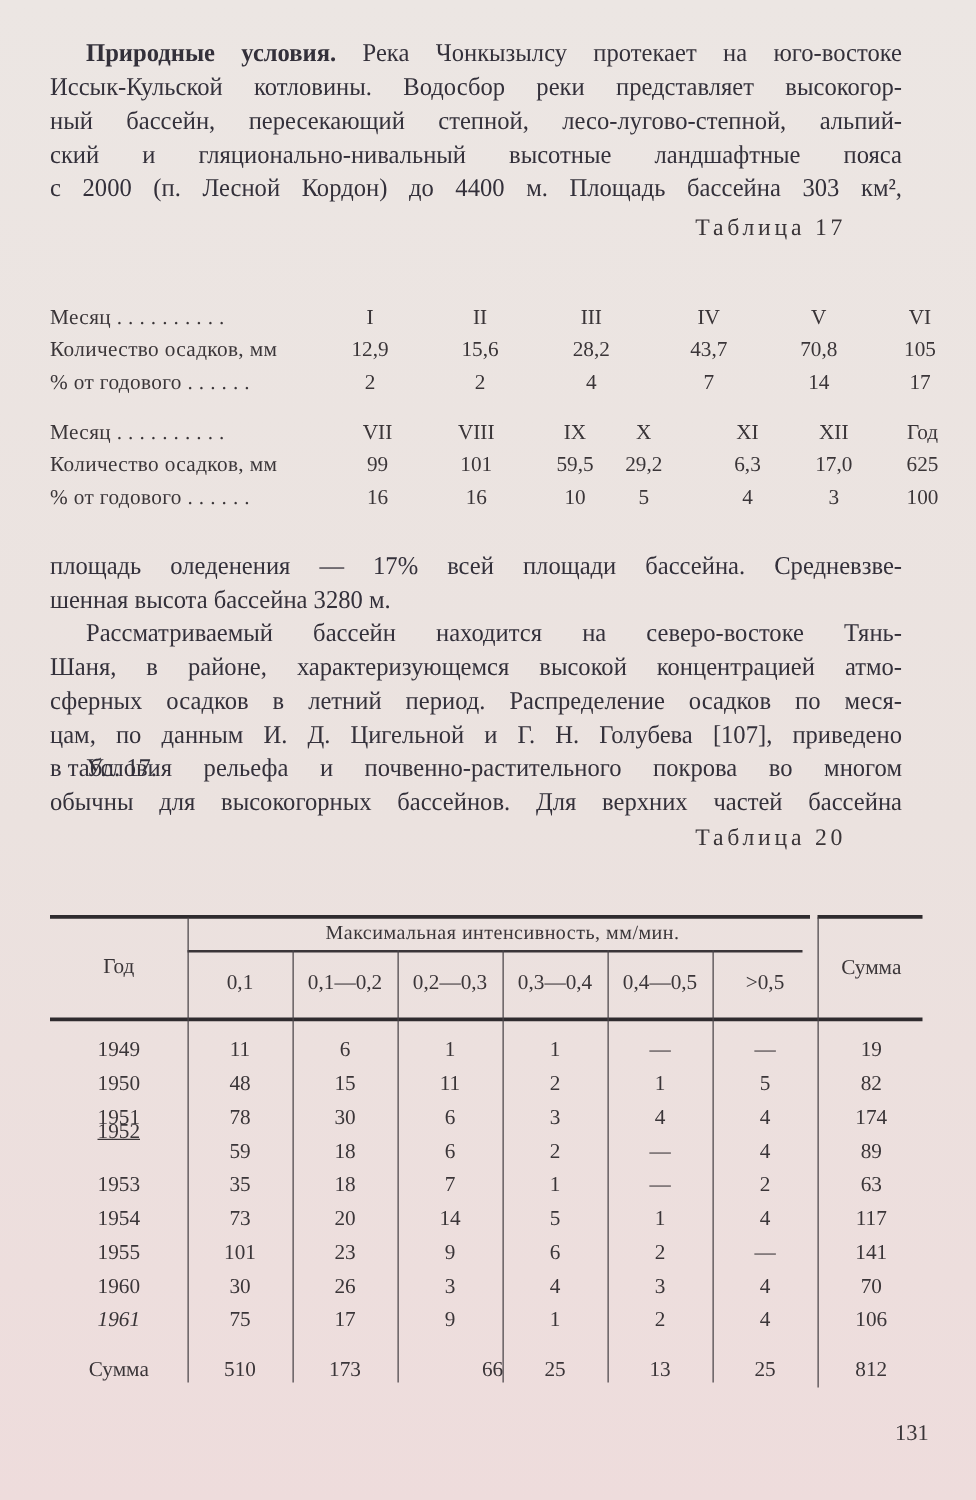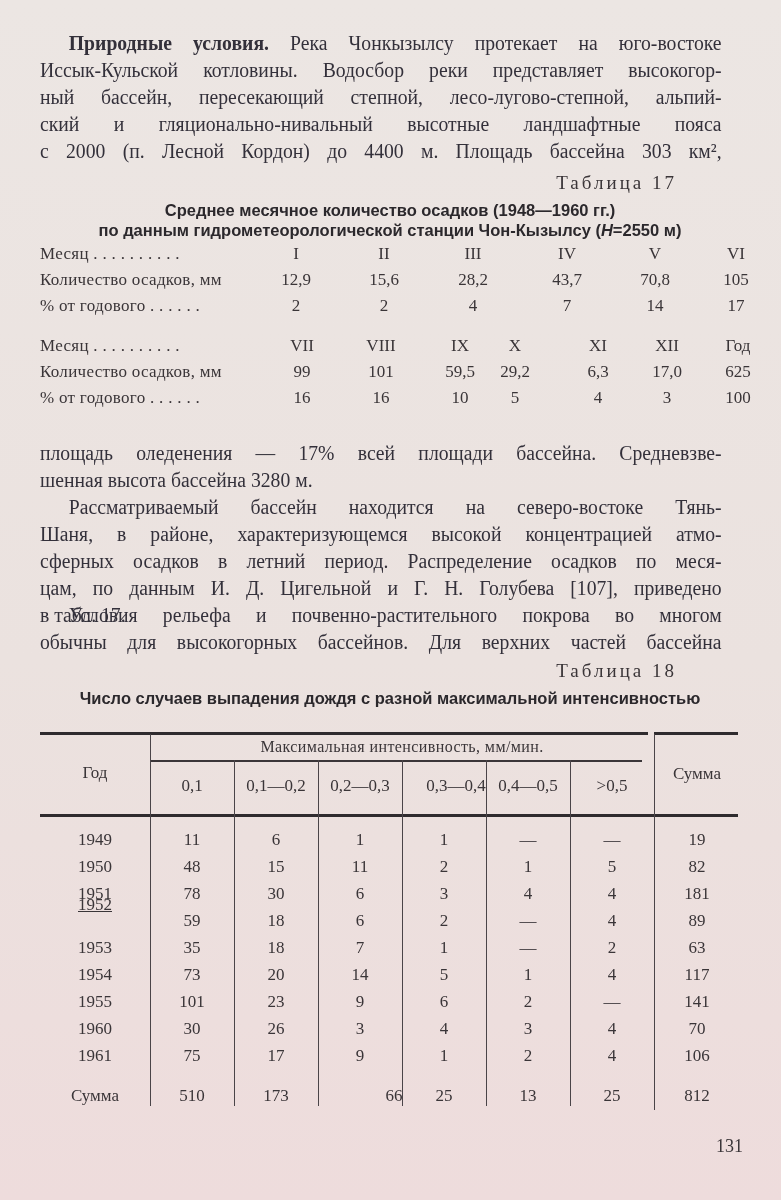--- a/index.html
+++ b/index.html
@@ -55,24 +55,20 @@
 
   <div class="para" style="top:30px;">
     <span class="line indent"><b>Природные условия.</b> <span>Река Чонкызылсу протекает на юго-востоке</span></span>
     <span class="line">Иссык-Кульской котловины. Водосбор реки представляет высокогор-</span>
     <span class="line">ный бассейн, пересекающий степной, лесо-лугово-степной, альпий-</span>
     <span class="line">ский и гляционально-нивальный высотные ландшафтные пояса</span>
     <span class="line">с 2000 (п. Лесной Кордон) до 4400 м. Площадь бассейна 303 км²,</span>
   </div>
 
   <div class="table-no" style="top:172px;">Таблица 17</div>
-  <div class="caption" style="top:200px;">
-    <div>Среднее месячное количество осадков (1948—1960 гг.)</div>
-    <div><span>по данным гидрометеорологической станции Чон-Кызылсу (</span><i>H</i><span>=2550 м)</span></div>
-  </div>
 
   <div class="t17" style="top:244px;">
     <div class="row">
       <span class="label">Месяц . . . . . . . . . .</span>
       <span class="cell" style="left:226px">I</span>
       <span class="cell" style="left:314px">II</span>
       <span class="cell" style="left:403px">III</span>
       <span class="cell" style="left:497px">IV</span>
       <span class="cell" style="left:585px">V</span>
       <span class="cell" style="left:666px">VI</span>
@@ -139,23 +135,22 @@
     <span class="line">Шаня, в районе, характеризующемся высокой концентрацией атмо-</span>
     <span class="line">сферных осадков в летний период. Распределение осадков по меся-</span>
     <span class="line">цам, по данным И. Д. Цигельной и Г. Н. Голубева [107], приведено</span>
     <span class="line last">в табл. 17.</span>
   </div>
   <div class="para" style="top:602px;">
     <span class="line indent">Условия рельефа и почвенно-растительного покрова во многом</span>
     <span class="line">обычны для высокогорных бассейнов. Для верхних частей бассейна</span>
   </div>
 
-  <div class="table-no" style="top:660px;">Таблица 18</div>
+  <div class="table-no" style="top:660px;">Таблица 20</div>
   <div class="caption" style="top:688px;">
-    <div>Число случаев выпадения дождя с разной максимальной интенсивностью</div>
   </div>
 
   <div class="t18">
 
     <div class="hr-thick" style="left:0;top:2px;width:608px;"></div>
     <div class="hr-thick" style="left:614px;top:2px;width:84px;"></div>
 
     <div class="hr-thin" style="left:110px;top:30px;width:492px;"></div>
 
     <div class="hr-thick" style="left:0;top:84px;width:698px;"></div>
@@ -166,21 +161,21 @@
     <div class="vline" style="left:362px;top:30px;height:346px;"></div>
     <div class="vline" style="left:446px;top:30px;height:346px;"></div>
     <div class="vline" style="left:530px;top:30px;height:346px;"></div>
     <div class="vline" style="left:614px;top:4px;height:376px;"></div>
 
     <div class="txt" style="left:0;width:110px;top:33px;">Год</div>
     <div class="txt" style="left:110px;width:504px;top:8px;font-size:16px;letter-spacing:0.4px;">Максимальная интенсивность, мм/мин.</div>
     <div class="txt" style="left:110px;width:84px;top:46px;">0,1</div>
     <div class="txt" style="left:194px;width:84px;top:46px;">0,1—0,2</div>
     <div class="txt" style="left:278px;width:84px;top:46px;">0,2—0,3</div>
-    <div class="txt" style="left:362px;width:84px;top:46px;padding-left:12px;">0,3—0,4</div>
+    <div class="txt" style="left:362px;width:84px;top:46px;">0,3—0,4</div>
     <div class="txt" style="left:446px;width:84px;top:46px;">0,4—0,5</div>
     <div class="txt" style="left:530px;width:84px;top:46px;">&gt;0,5</div>
     <div class="txt" style="left:614px;width:86px;top:34px;">Сумма</div>
 
     <div id="t18rows">
         <div class="txt" style="left: 0px; width: 110px; top: 100px;">1949</div>
         <div class="txt" style="left: 110px; width: 84px; top: 100px;">11</div>
         <div class="txt" style="left: 194px; width: 84px; top: 100px;">6</div>
         <div class="txt" style="left: 278px; width: 84px; top: 100px;">1</div>
         <div class="txt" style="left: 362px; width: 84px; top: 100px;">1</div>
@@ -195,21 +190,21 @@
         <div class="txt" style="left: 446px; width: 84px; top: 127px;">1</div>
         <div class="txt" style="left: 530px; width: 84px; top: 127px;">5</div>
         <div class="txt" style="left: 614px; width: 86px; top: 127px;">82</div>
         <div class="txt" style="left: 0px; width: 110px; top: 154px;">1951</div>
         <div class="txt" style="left: 110px; width: 84px; top: 154px;">78</div>
         <div class="txt" style="left: 194px; width: 84px; top: 154px;">30</div>
         <div class="txt" style="left: 278px; width: 84px; top: 154px;">6</div>
         <div class="txt" style="left: 362px; width: 84px; top: 154px;">3</div>
         <div class="txt" style="left: 446px; width: 84px; top: 154px;">4</div>
         <div class="txt" style="left: 530px; width: 84px; top: 154px;">4</div>
-        <div class="txt" style="left: 614px; width: 86px; top: 154px;">181</div>
+        <div class="txt" style="left: 614px; width: 86px; top: 154px;">174</div>
         <div class="txt" style="left: 0px; width: 110px; top: 165px; text-decoration: underline;">1952</div>
         <div class="txt" style="left: 110px; width: 84px; top: 181px;">59</div>
         <div class="txt" style="left: 194px; width: 84px; top: 181px;">18</div>
         <div class="txt" style="left: 278px; width: 84px; top: 181px;">6</div>
         <div class="txt" style="left: 362px; width: 84px; top: 181px;">2</div>
         <div class="txt" style="left: 446px; width: 84px; top: 181px;">—</div>
         <div class="txt" style="left: 530px; width: 84px; top: 181px;">4</div>
         <div class="txt" style="left: 614px; width: 86px; top: 181px;">89</div>
         <div class="txt" style="left: 0px; width: 110px; top: 208px;">1953</div>
         <div class="txt" style="left: 110px; width: 84px; top: 208px;">35</div>
@@ -236,21 +231,21 @@
         <div class="txt" style="left: 530px; width: 84px; top: 262px;">—</div>
         <div class="txt" style="left: 614px; width: 86px; top: 262px;">141</div>
         <div class="txt" style="left: 0px; width: 110px; top: 289px;">1960</div>
         <div class="txt" style="left: 110px; width: 84px; top: 289px;">30</div>
         <div class="txt" style="left: 194px; width: 84px; top: 289px;">26</div>
         <div class="txt" style="left: 278px; width: 84px; top: 289px;">3</div>
         <div class="txt" style="left: 362px; width: 84px; top: 289px;">4</div>
         <div class="txt" style="left: 446px; width: 84px; top: 289px;">3</div>
         <div class="txt" style="left: 530px; width: 84px; top: 289px;">4</div>
         <div class="txt" style="left: 614px; width: 86px; top: 289px;">70</div>
-        <div class="txt" style="left: 0px; width: 110px; top: 316px;">1961</div>
+        <div class="txt" style="left: 0px; width: 110px; top: 316px; font-style: italic;">1961</div>
         <div class="txt" style="left: 110px; width: 84px; top: 316px;">75</div>
         <div class="txt" style="left: 194px; width: 84px; top: 316px;">17</div>
         <div class="txt" style="left: 278px; width: 84px; top: 316px;">9</div>
         <div class="txt" style="left: 362px; width: 84px; top: 316px;">1</div>
         <div class="txt" style="left: 446px; width: 84px; top: 316px;">2</div>
         <div class="txt" style="left: 530px; width: 84px; top: 316px;">4</div>
         <div class="txt" style="left: 614px; width: 86px; top: 316px;">106</div>
         <div class="txt" style="left: 0px; width: 110px; top: 356px;">Сумма</div>
         <div class="txt" style="left: 110px; width: 84px; top: 356px;">510</div>
         <div class="txt" style="left: 194px; width: 84px; top: 356px;">173</div>

